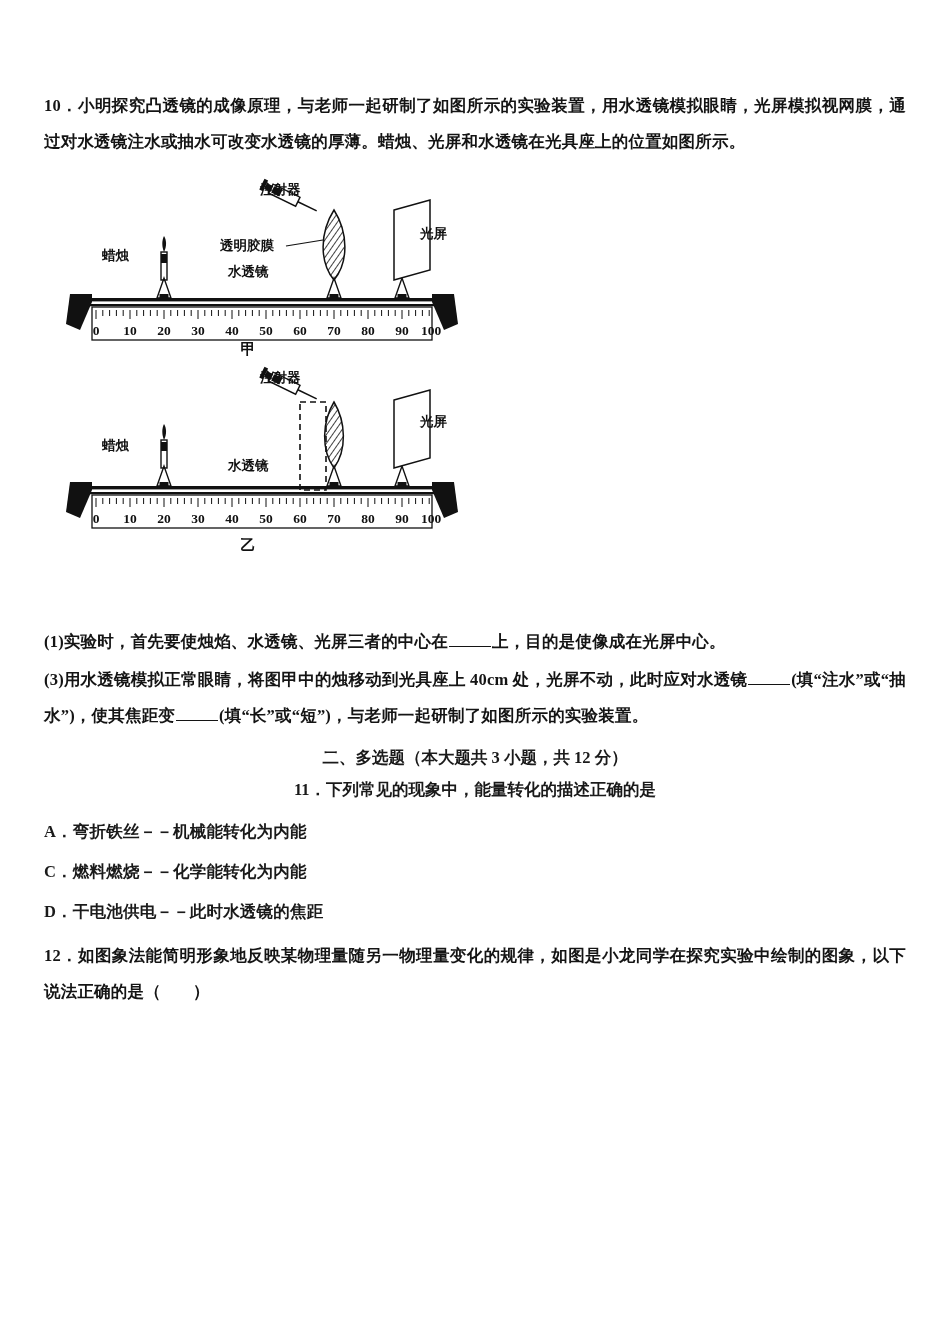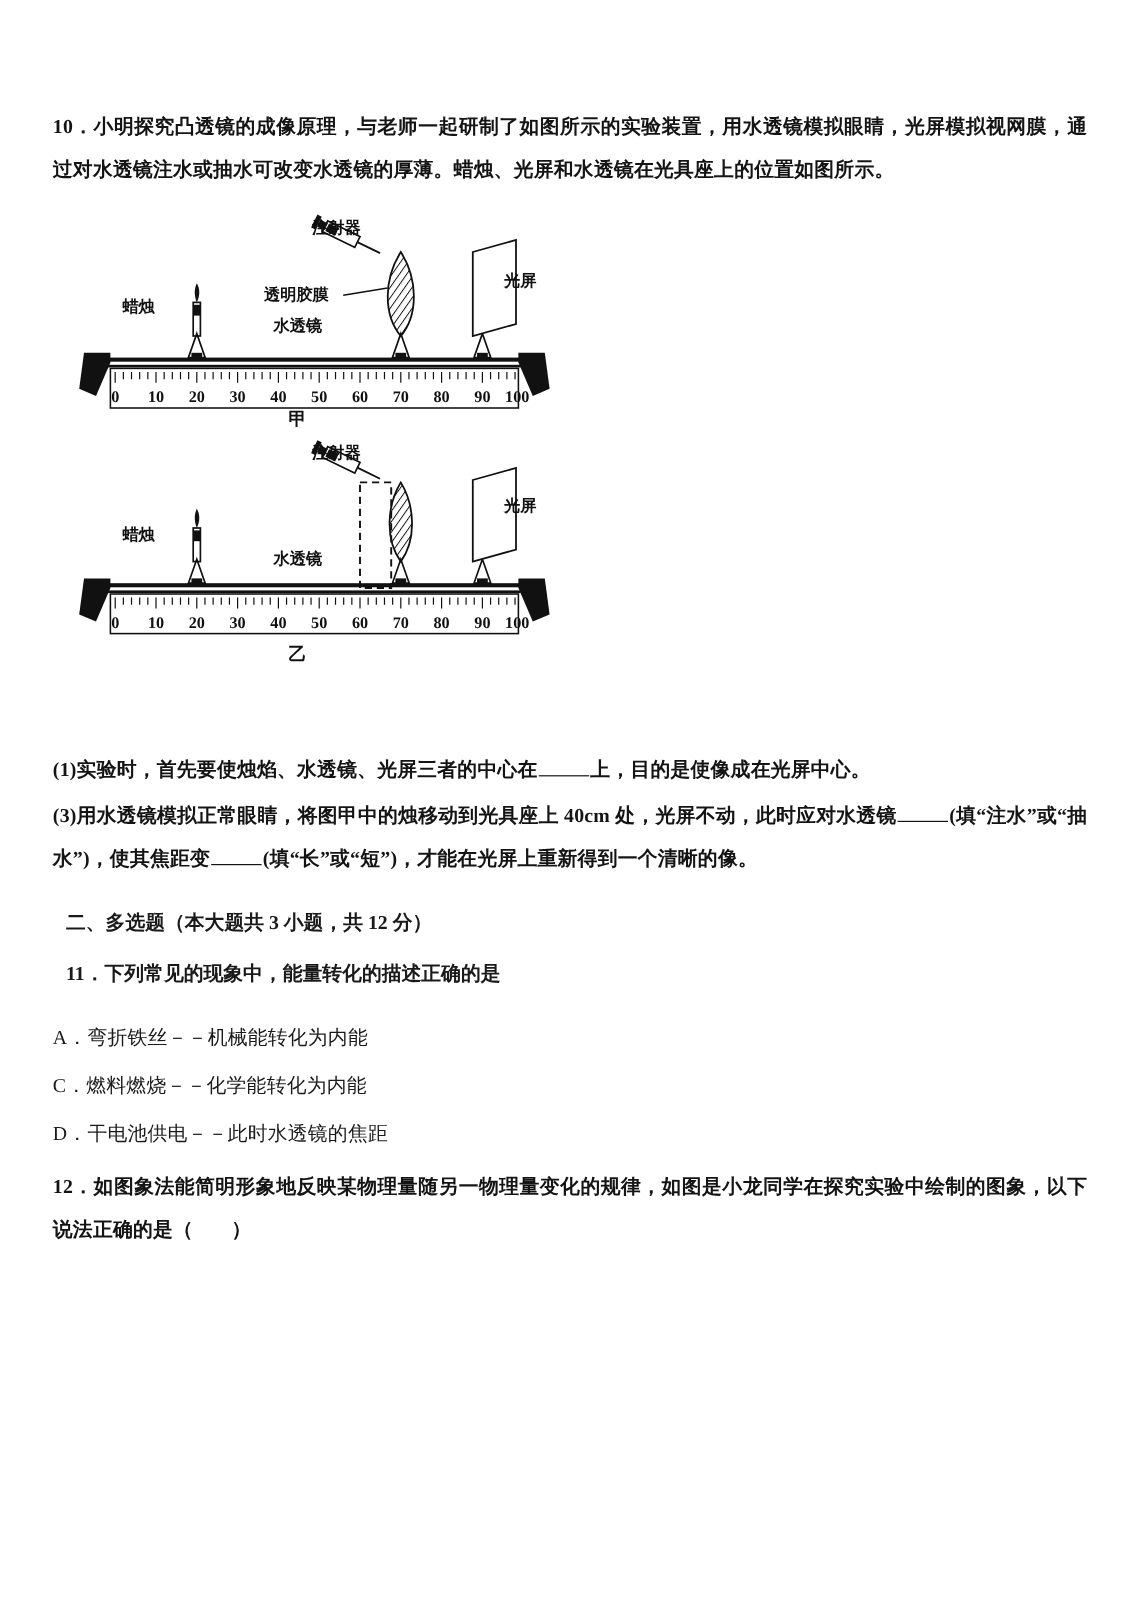--- a/index.html
+++ b/index.html
@@ -49,25 +49,26 @@
     margin: 0 1px;
   }
   .ital {
     font-style: italic;
     font-family: "Liberation Serif", serif;
   }
   .sect-title {
     font-size: 16.5px;
     font-weight: 700;
     line-height: 32px;
-    margin: 11px;
+    margin: 0;
+    text-align: center;
   }
   .choice {
     font-size: 16.5px;
-    font-weight: 400;
+    font-weight: 700;
     line-height: 40px;
     margin: 0;
     letter-spacing: 0.2px;
   }
   .gap-sm { height: 6px; }
 
   
   .figures {
     position: relative;
     margin: 10px 0 6px 0;
@@ -353,21 +354,21 @@
           </g>
 
           <text x="186" y="192" font-family="Liberation Serif, serif" font-size="15" font-weight="700" fill="#111" text-anchor="middle">乙</text>
         </svg>
       </div>
     </div>
 
     <p class="q-block"><span>(1)实验时，首先要使烛焰、水透镜、光屏三者的中心在</span><span class="blank"></span><span>上，目的是使像成在光屏中心。</span></p>
 
 
-    <p class="q-block"><span>(3)用水透镜模拟正常眼睛，将图甲中的烛移动到光具座上 40cm 处，光屏不动，此时应对水透镜</span><span class="blank"></span><span>(填“注水”或“抽水”)，使其焦距变</span><span class="blank"></span><span>(填“长”或“短”)，才能在光屏上重新得到一个清晰的像。</span></p>
+    <p class="q-block"><span>(3)用水透镜模拟正常眼睛，将图甲中的烛移动到光具座上 40cm 处，光屏不动，此时应对水透镜</span><span class="blank"></span><span>(填“注水”或“抽水”)，使其焦距变</span><span class="blank"></span><span>(填“长”或“短”)，与老师一起研制了如图所示的实验装置。</span></p>
 
 
     <div class="gap-sm"></div>
 
     <p class="sect-title">二、多选题（本大题共 3 小题，共 12 分）</p>
 
     <p class="sect-title"><span>11．</span><span>下列常见的现象中，能量转化的描述正确的是</span></p>
 
     <div class="gap-sm"></div>
 

